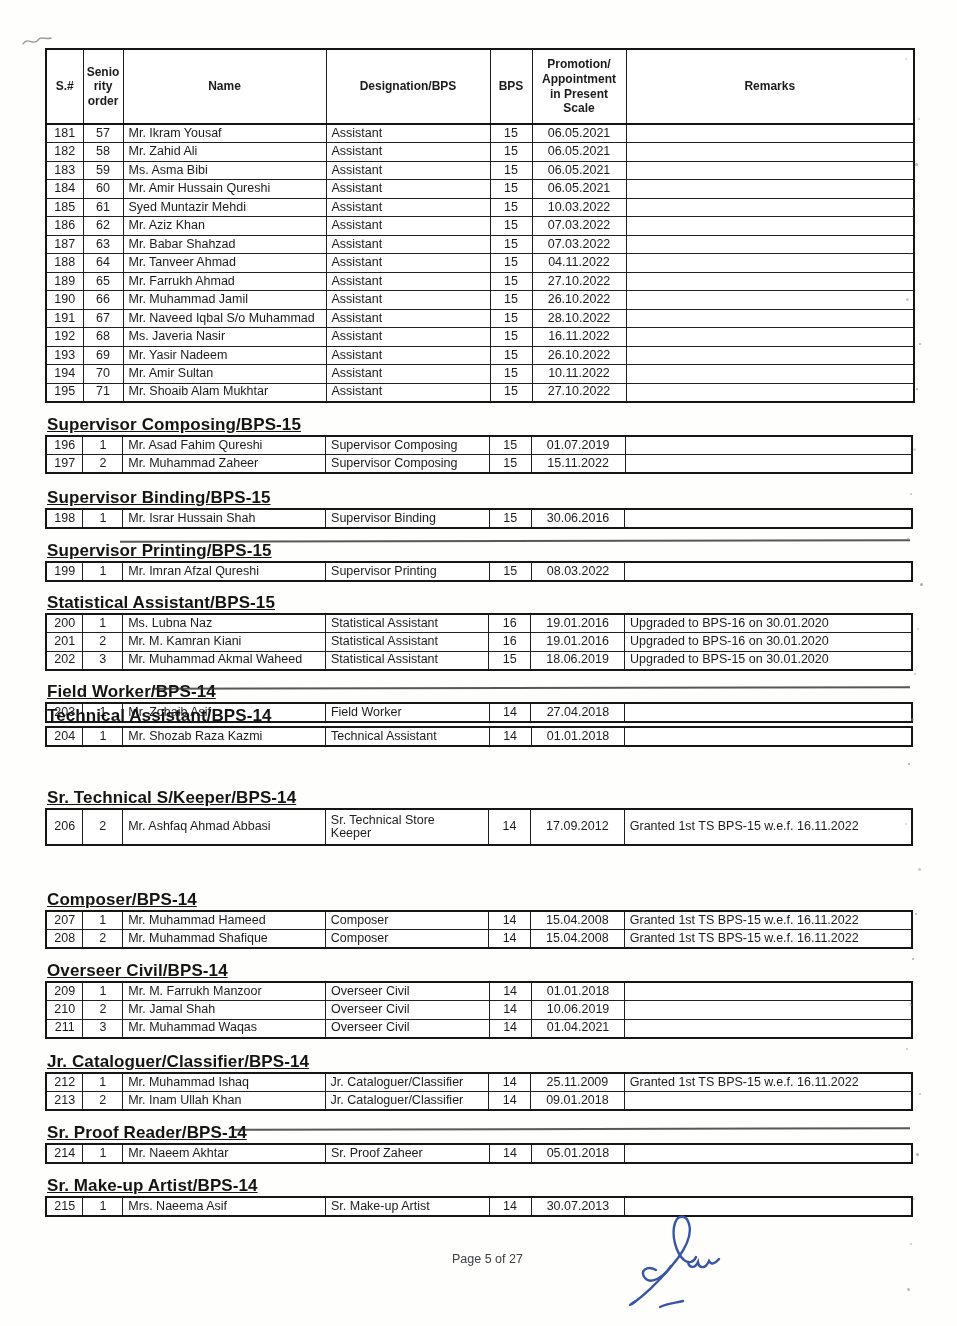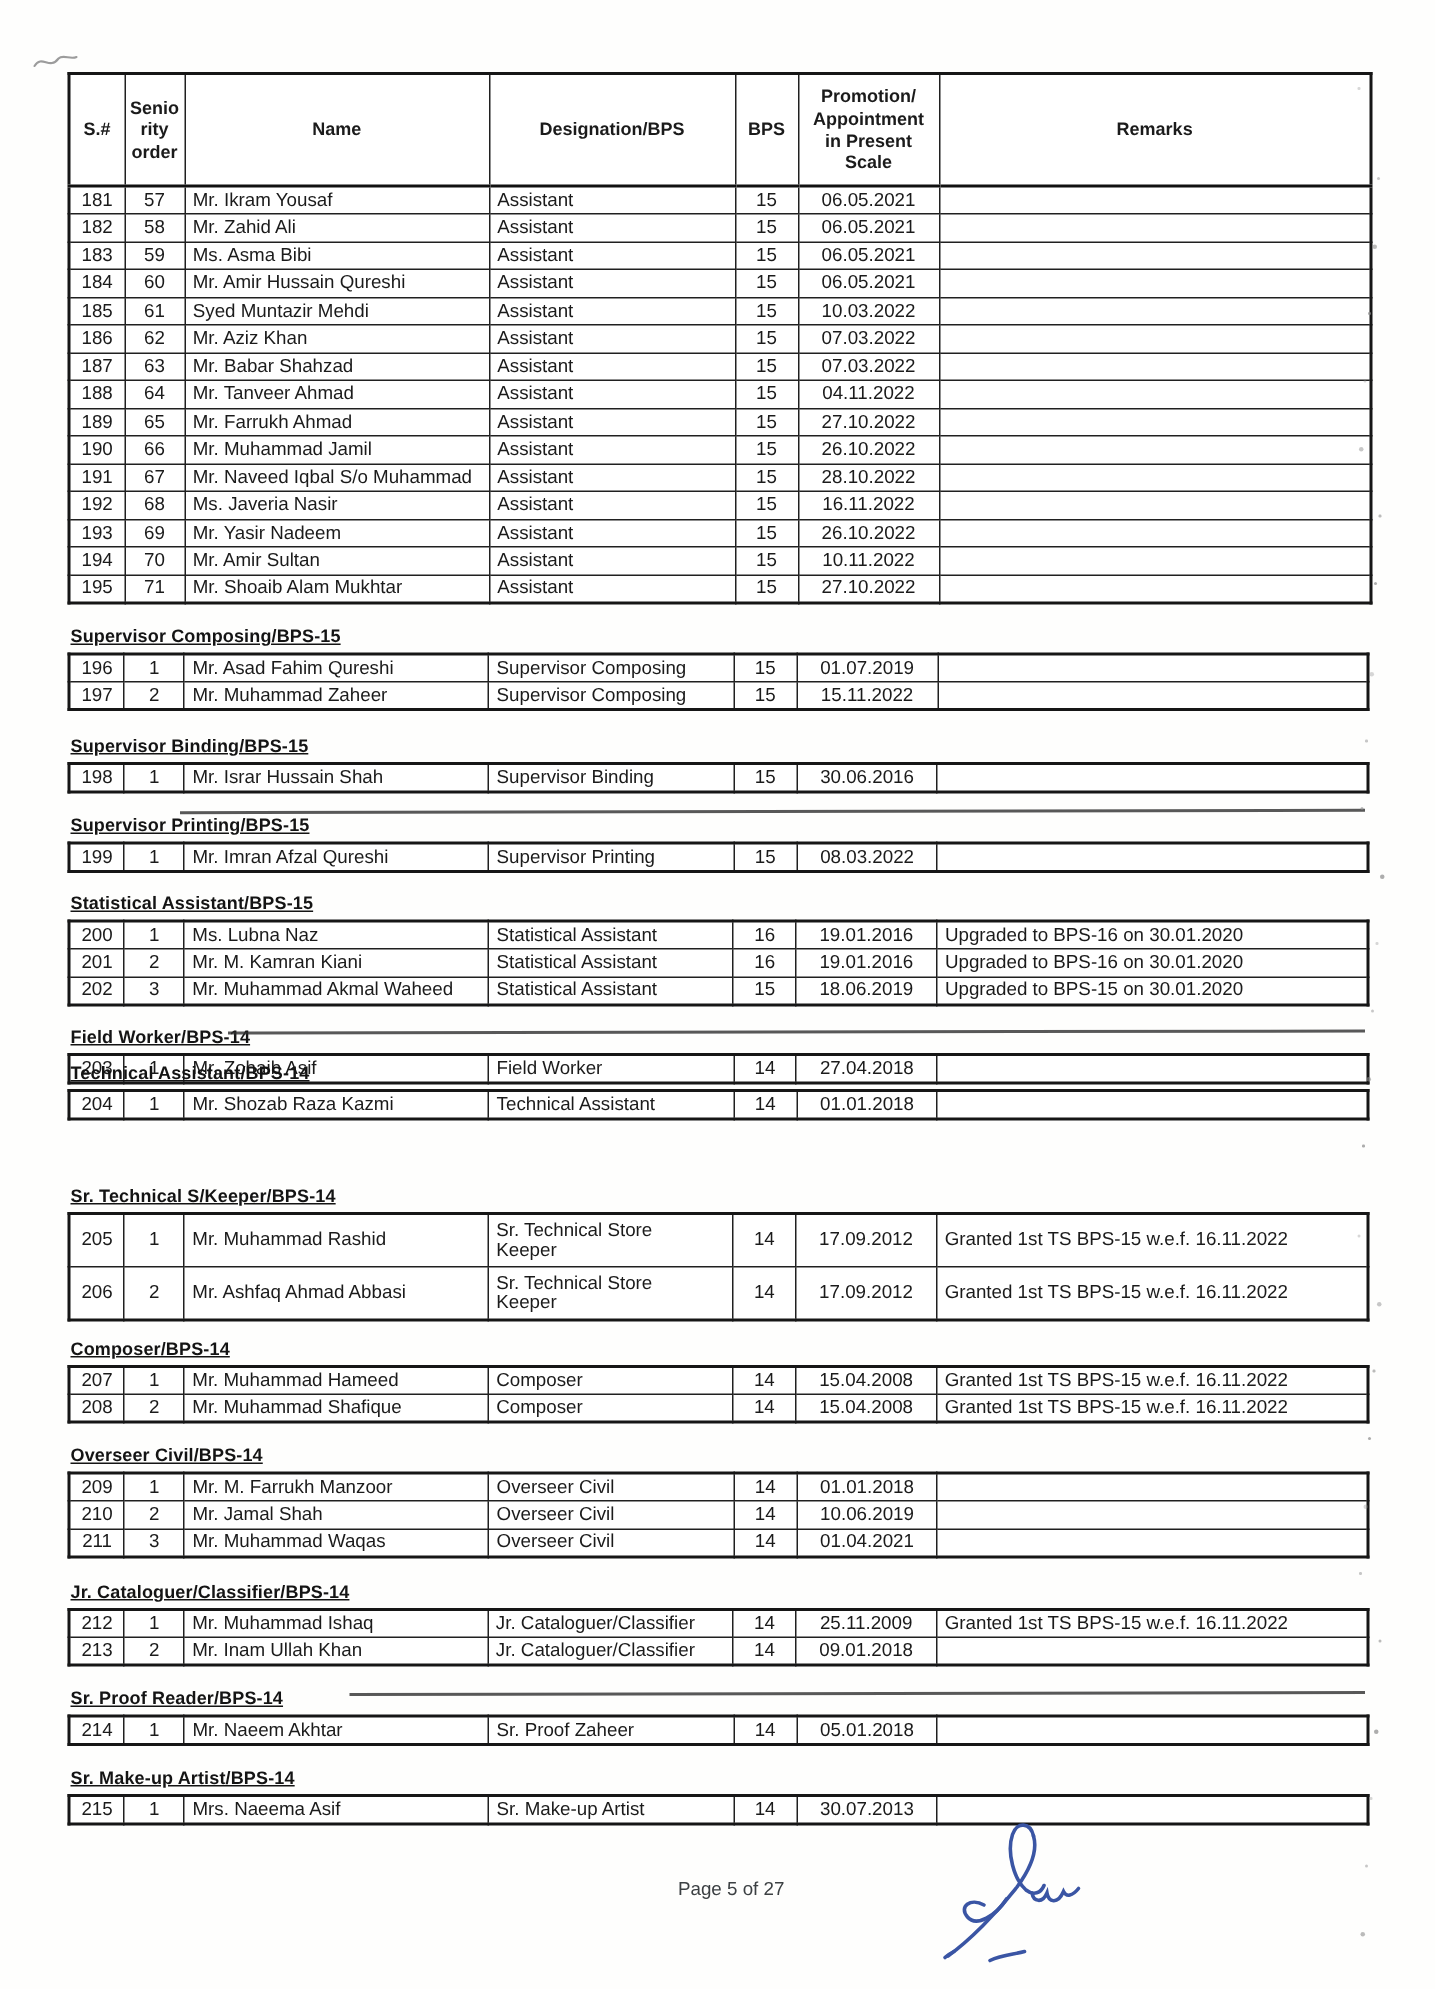--- a/index.html
+++ b/index.html
@@ -19,21 +19,21 @@
   td.c0, td.c1, td.c4, td.c5 { text-align:center; }
   td.c2, td.c3, td.c6 { text-align:left; padding:0 3px 0 5px; }
   td.c2 { white-space:nowrap; }
   td.c3 { white-space:pre-line; }
   td.c6 { white-space:nowrap; font-size:12.2px; }
   #main-table thead tr { height:75px; }
 
   
   .section { position:absolute; left:45px; width:868px; }
   .section h3 {
-    font-size:12px; font-weight:bold; text-decoration:underline;
+    font-size:17px; font-weight:bold; text-decoration:underline;
     line-height:15px; margin:0 0 3px 2px; color:#141414; letter-spacing:0.1px;
   }
 
   
   .stray-line { position:absolute; height:1.6px; background:#2e2e2e; opacity:0.8; }
   .speckle { position:absolute; border-radius:50%; background:#8b8b8b; }
 
   
   .page-number { position:absolute; top:1252px; left:452px; font-size:12.5px; color:#3c4043; }
   .signature { position:absolute; left:626px; top:1206px; }
@@ -399,30 +399,20 @@
           <colgroup>
             <col style="width: 37px;">
             <col style="width: 40px;">
             <col style="width: 203px;">
             <col style="width: 164px;">
             <col style="width: 42px;">
             <col style="width: 94px;">
             <col style="width: 288px;">
           </colgroup>
           <tbody>
-            <tr style="height: 35.5px;">
-              <td class="c0">205</td>
-              <td class="c1">1</td>
-              <td class="c2">Mr. Muhammad Rashid</td>
-              <td class="c3">Sr. Technical Store
-Keeper</td>
-              <td class="c4">14</td>
-              <td class="c5">17.09.2012</td>
-              <td class="c6">Granted 1st TS BPS-15 w.e.f. 16.11.2022</td>
-            </tr>
             <tr style="height: 35.5px;">
               <td class="c0">206</td>
               <td class="c1">2</td>
               <td class="c2">Mr. Ashfaq Ahmad Abbasi</td>
               <td class="c3">Sr. Technical Store
 Keeper</td>
               <td class="c4">14</td>
               <td class="c5">17.09.2012</td>
               <td class="c6">Granted 1st TS BPS-15 w.e.f. 16.11.2022</td>
             </tr>

